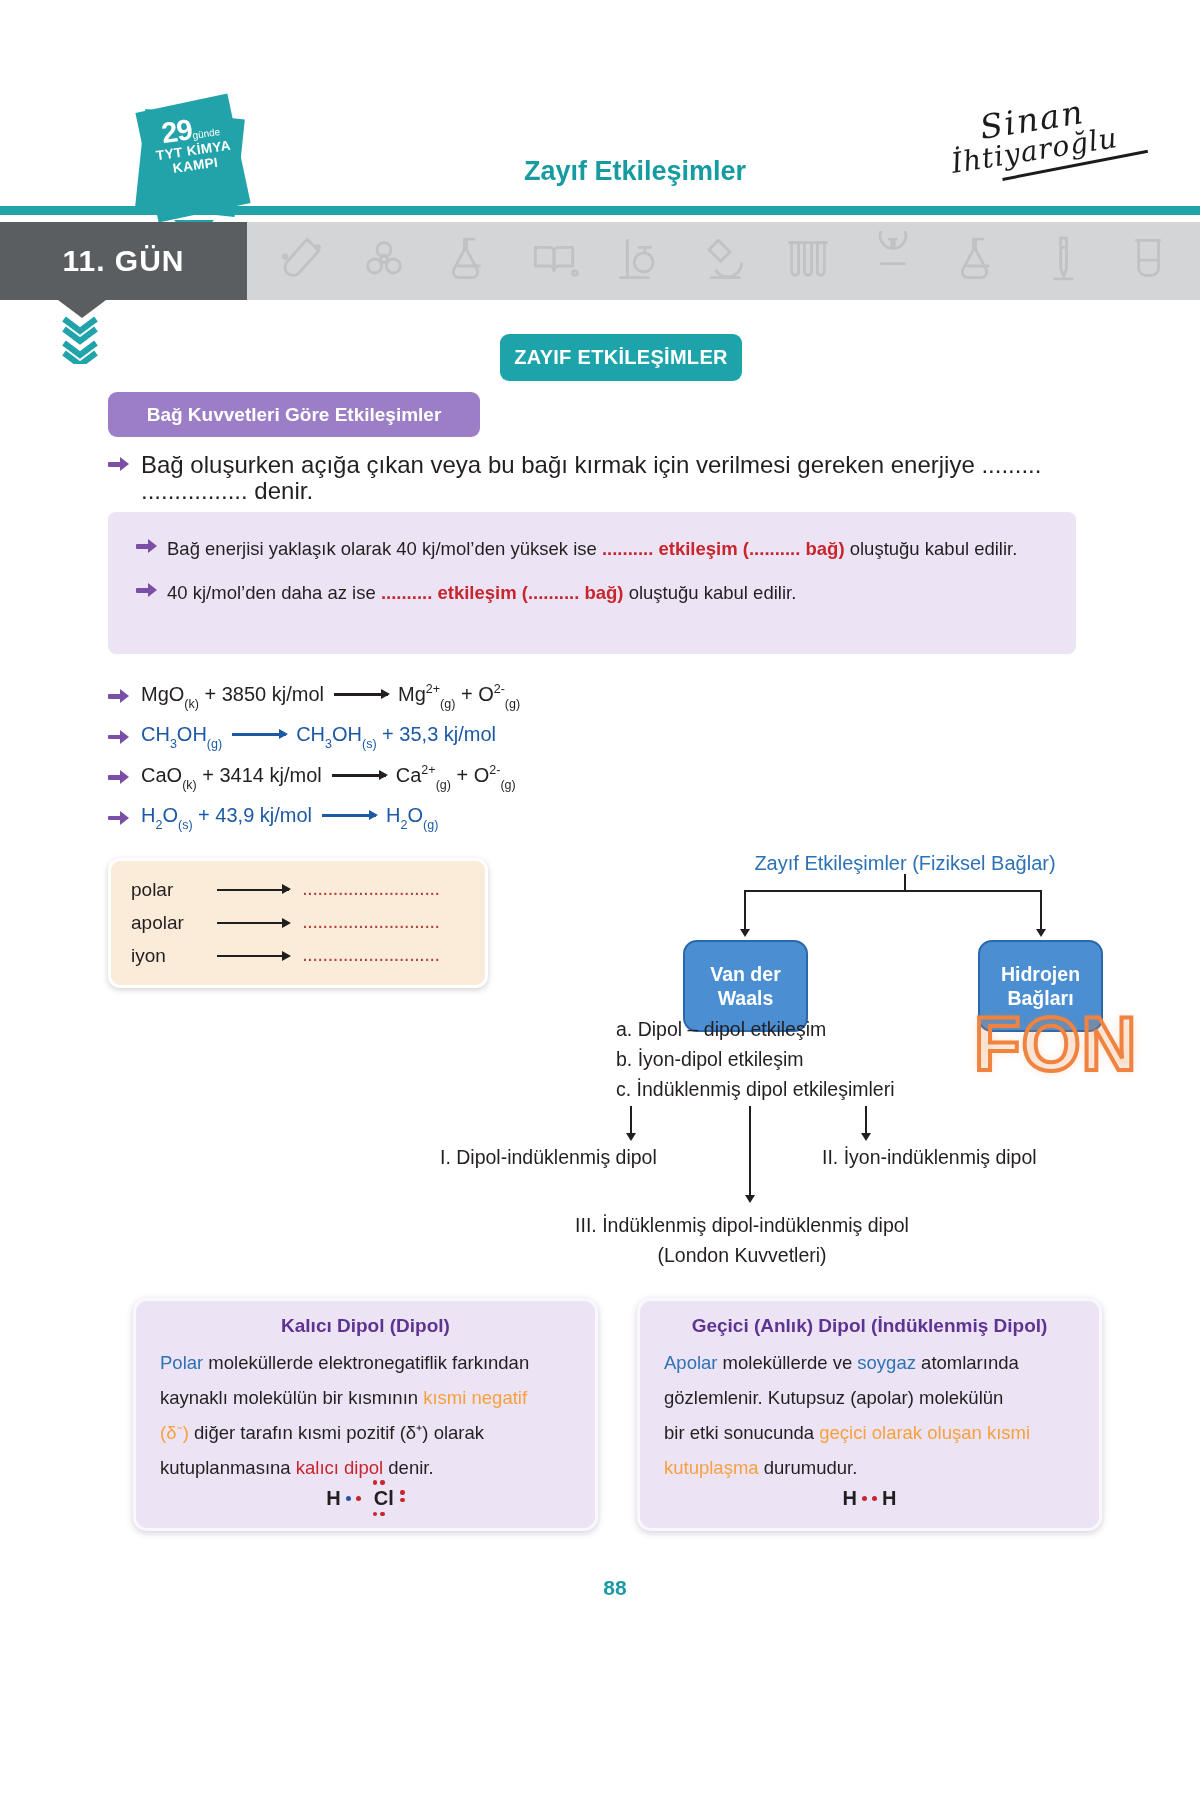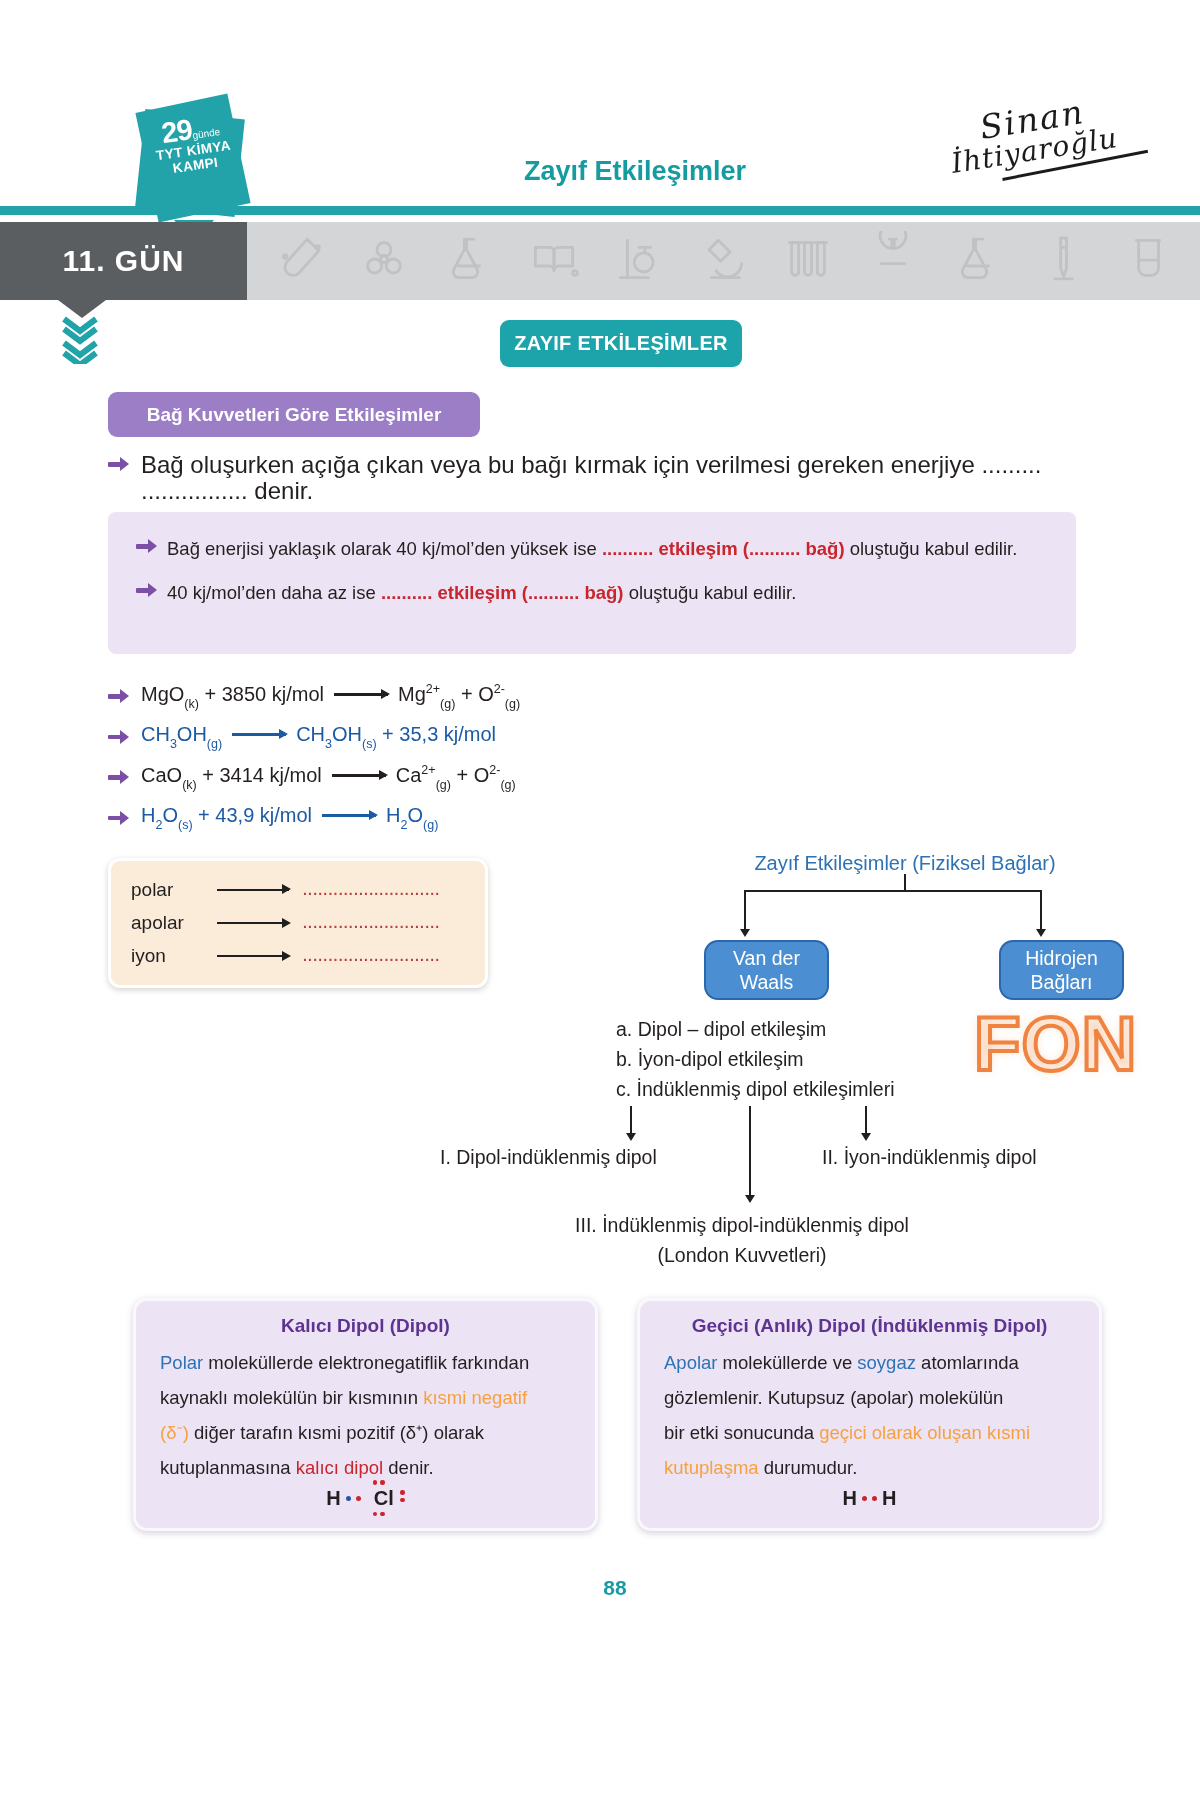--- a/index.html
+++ b/index.html
@@ -30,21 +30,21 @@
   .day-tab{position:absolute;left:0;top:222px;width:247px;height:78px;background:#5b5e61;
       color:#fff;font-size:30px;font-weight:bold;letter-spacing:1px;
       display:flex;align-items:center;justify-content:center;}
   .day-pointer{position:absolute;left:58px;top:300px;width:0;height:0;
       border-left:24px solid transparent;border-right:24px solid transparent;border-top:18px solid #5b5e61;}
   .chevrons{position:absolute;left:60px;top:316px;}
   .icon-strip{position:absolute;left:247px;top:222px;width:953px;height:78px;
       display:flex;align-items:center;justify-content:space-around;padding:0 10px;box-sizing:border-box;overflow:hidden;}
   .lab-icon{flex:0 0 auto;opacity:.95;}
   
-  .section-banner{position:absolute;left:500px;top:320px;width:242px;height:47px;background:#1ca4aa;
+  .section-banner{position:absolute;left:500px;top:334px;width:242px;height:47px;background:#1ca4aa;
       border-radius:9px;color:#fff;font-weight:bold;font-size:20px;letter-spacing:.3px;
       display:flex;align-items:center;justify-content:center;}
   .subsection-banner{position:absolute;left:108px;top:392px;width:372px;height:45px;background:#9b7ec6;
       border-radius:9px;color:#fff;font-weight:bold;font-size:19px;
       display:flex;align-items:center;justify-content:center;}
   
   .b-arrow{display:inline-block;position:relative;width:13px;height:4.5px;background:#7b4fa6;
       border-radius:1px;flex:0 0 auto;margin-top:10px;}
   .b-arrow::after{content:"";position:absolute;right:-8px;top:-4.8px;width:0;height:0;
       border-left:9px solid #7b4fa6;border-top:7px solid transparent;border-bottom:7px solid transparent;}
@@ -81,23 +81,23 @@
       border-left:9px solid #1f1f1f;border-top:5.5px solid transparent;border-bottom:5.5px solid transparent;}
   .dots{color:#b5413f;font-weight:bold;letter-spacing:1.2px;font-size:14px;}
   
   .tree-title{position:absolute;left:740px;top:852px;width:330px;text-align:center;
       font-size:20px;color:#2d72b5;}
   .vline{position:absolute;width:2px;background:#1f1f1f;}
   .hline{position:absolute;height:2px;background:#1f1f1f;}
   .dn{position:absolute;width:2px;background:#1f1f1f;}
   .dn::after{content:"";position:absolute;bottom:-7px;left:-4px;width:0;height:0;
       border-left:5px solid transparent;border-right:5px solid transparent;border-top:8px solid #1f1f1f;}
-  .node-box{position:absolute;width:125px;height:60px;background:#4b8fd2;border:2.5px solid #2a67ad;
-      border-radius:14px;color:#fff;font-weight:normal;font-size:19.5px;line-height:24px;
-      display:flex;flex-direction:column;align-items:center;justify-content:center;text-align:center;box-sizing:border-box;margin-left:21px;}
+  .node-box{position:absolute;width:125px;height:92px;background:#4b8fd2;border:2.5px solid #2a67ad;
+      border-radius:14px;color:#fff;font-weight:bold;font-size:19.5px;line-height:24px;
+      display:flex;flex-direction:column;align-items:center;justify-content:center;text-align:center;box-sizing:border-box;}
   .tree-list{position:absolute;left:616px;top:1014px;font-size:19.5px;line-height:30px;}
   .watermark{position:absolute;left:950px;top:1000px;font-size:76px;font-weight:800;letter-spacing:1px;
       color:rgba(255,255,255,0);-webkit-text-stroke:4px #ef833f;text-shadow:0 0 10px rgba(239,131,63,.30);margin-left:24px;}
   .leaf{position:absolute;font-size:19.5px;}
   .leaf3{position:absolute;left:541px;top:1210px;width:402px;text-align:center;font-size:19.5px;line-height:30px;}
   
   .card{position:absolute;top:1298px;width:465px;height:233px;background:#ece4f4;
       border:3px solid #faf8fc;border-radius:14px;box-shadow:0 2px 7px rgba(100,80,130,.28);
       padding:14px 24px 0;box-sizing:border-box;}
   .card-left{left:133px;} .card-right{left:637px;}

